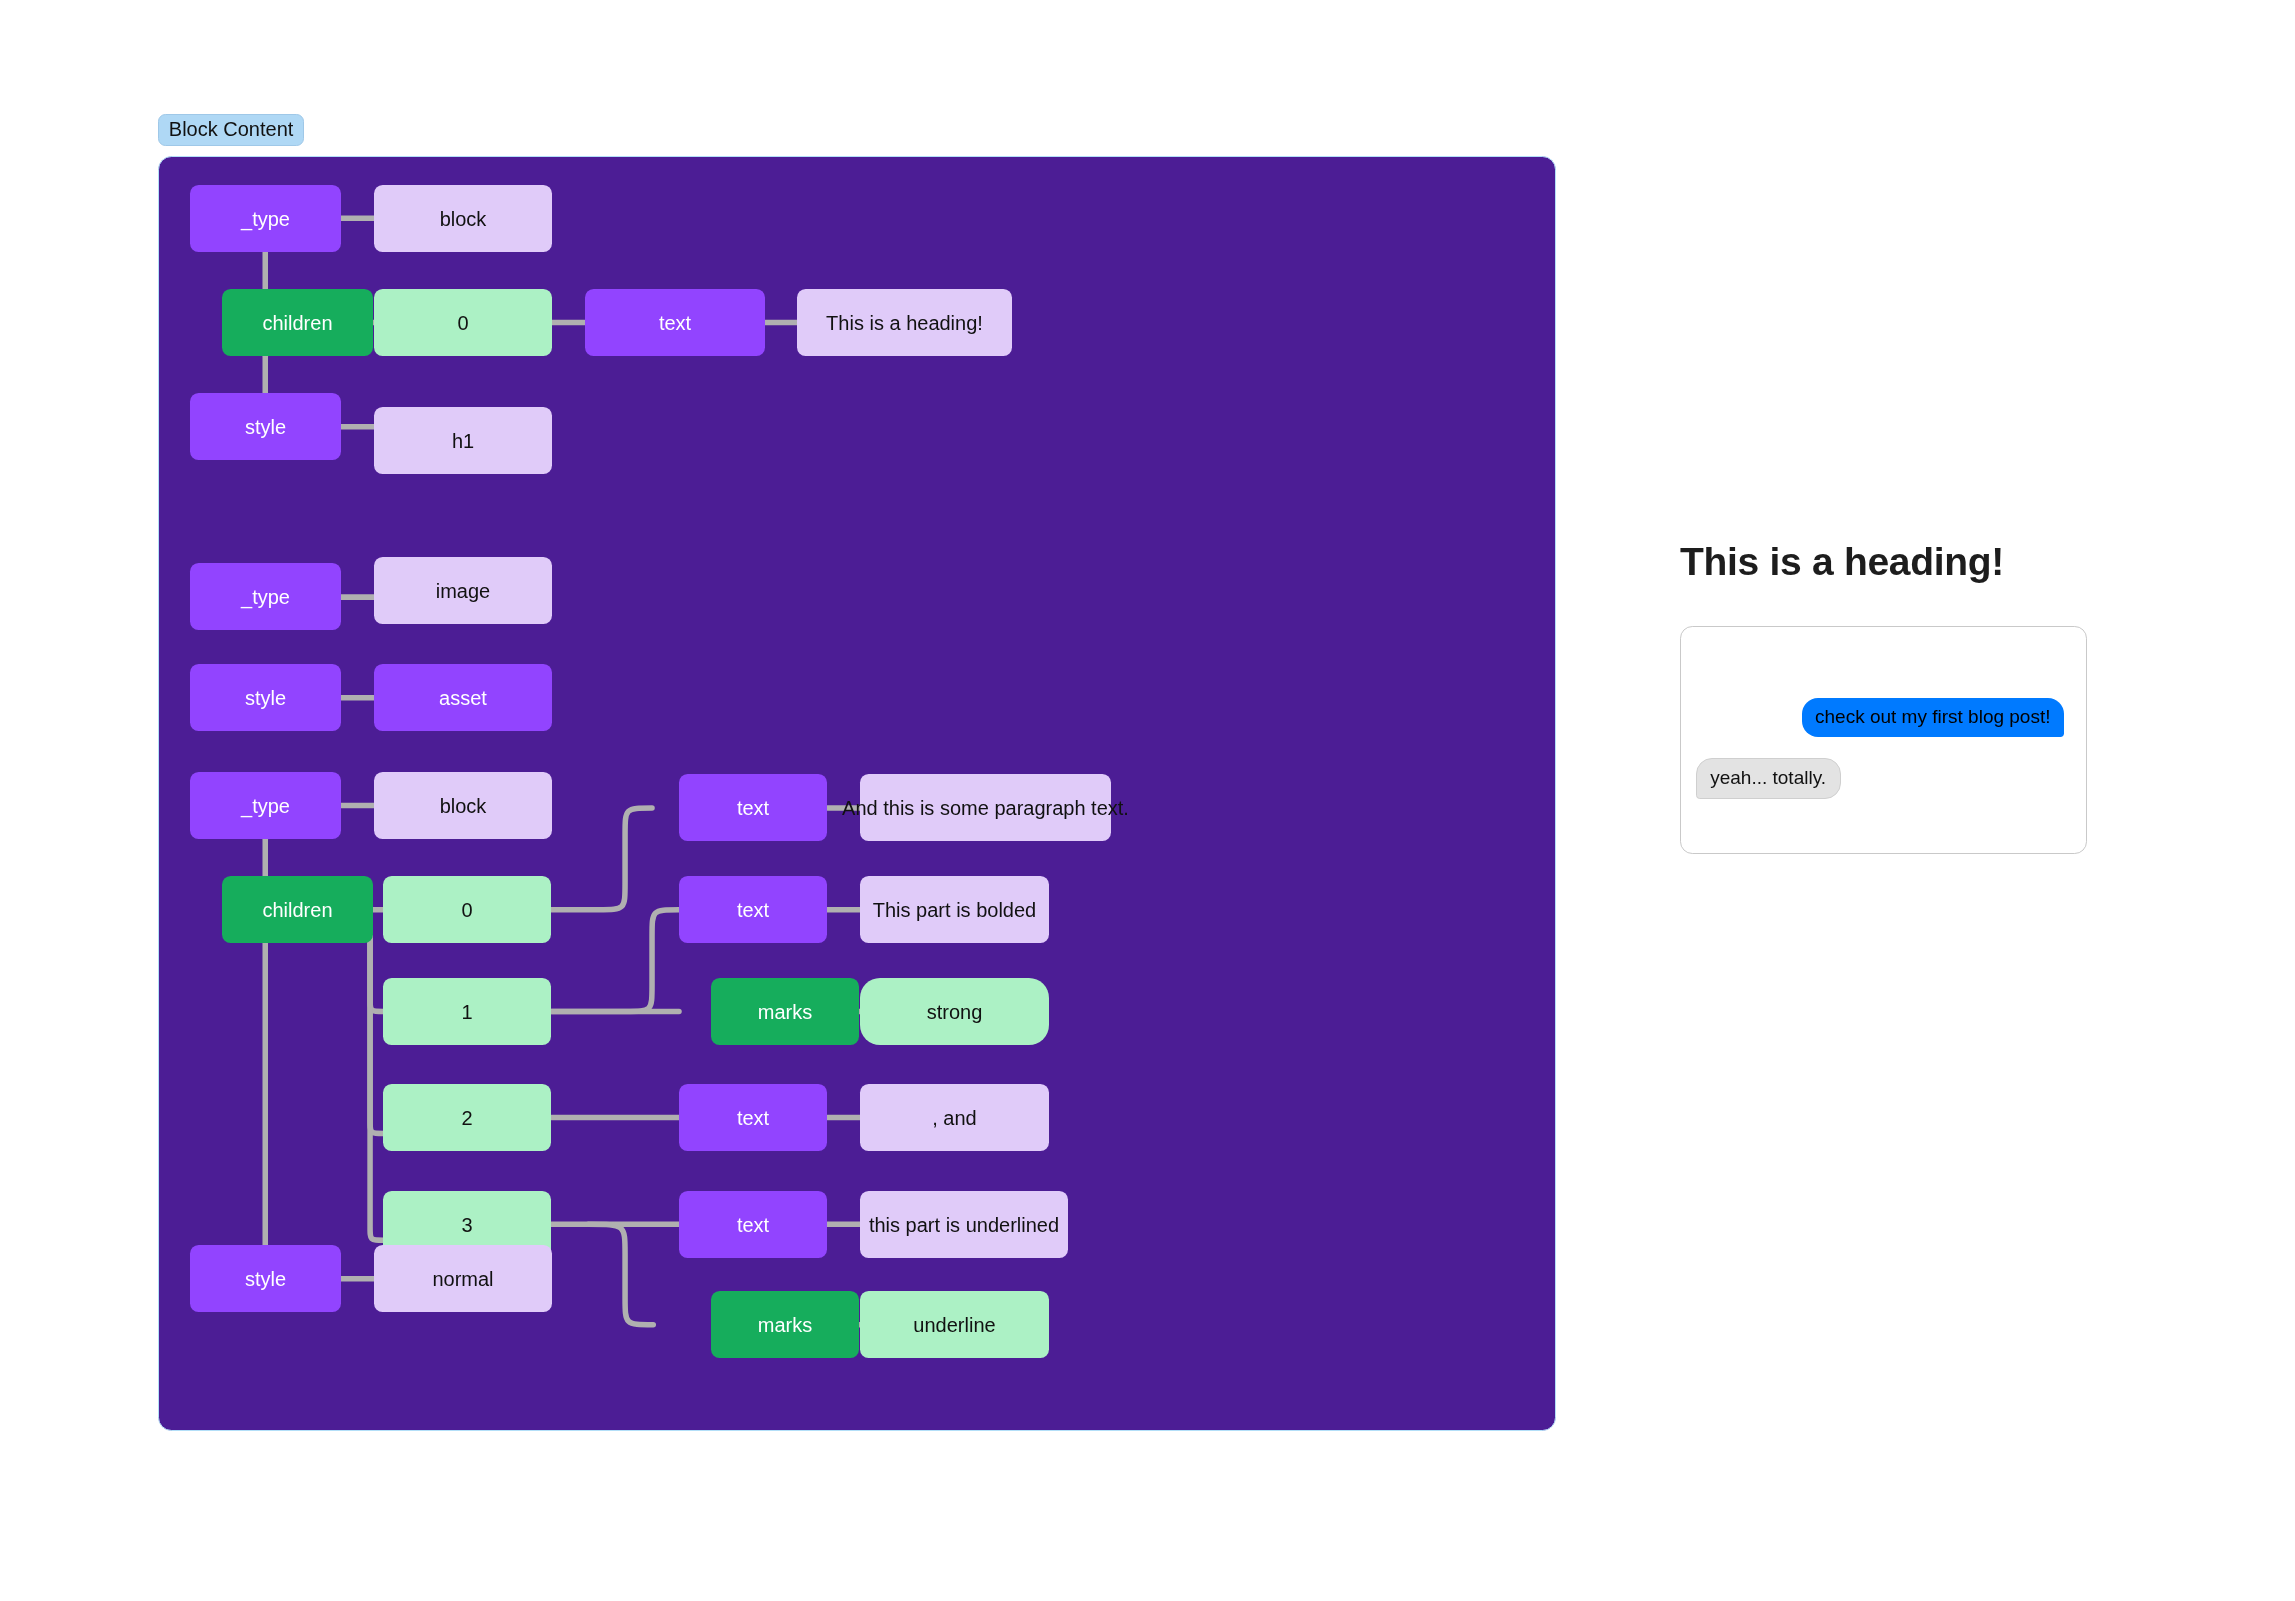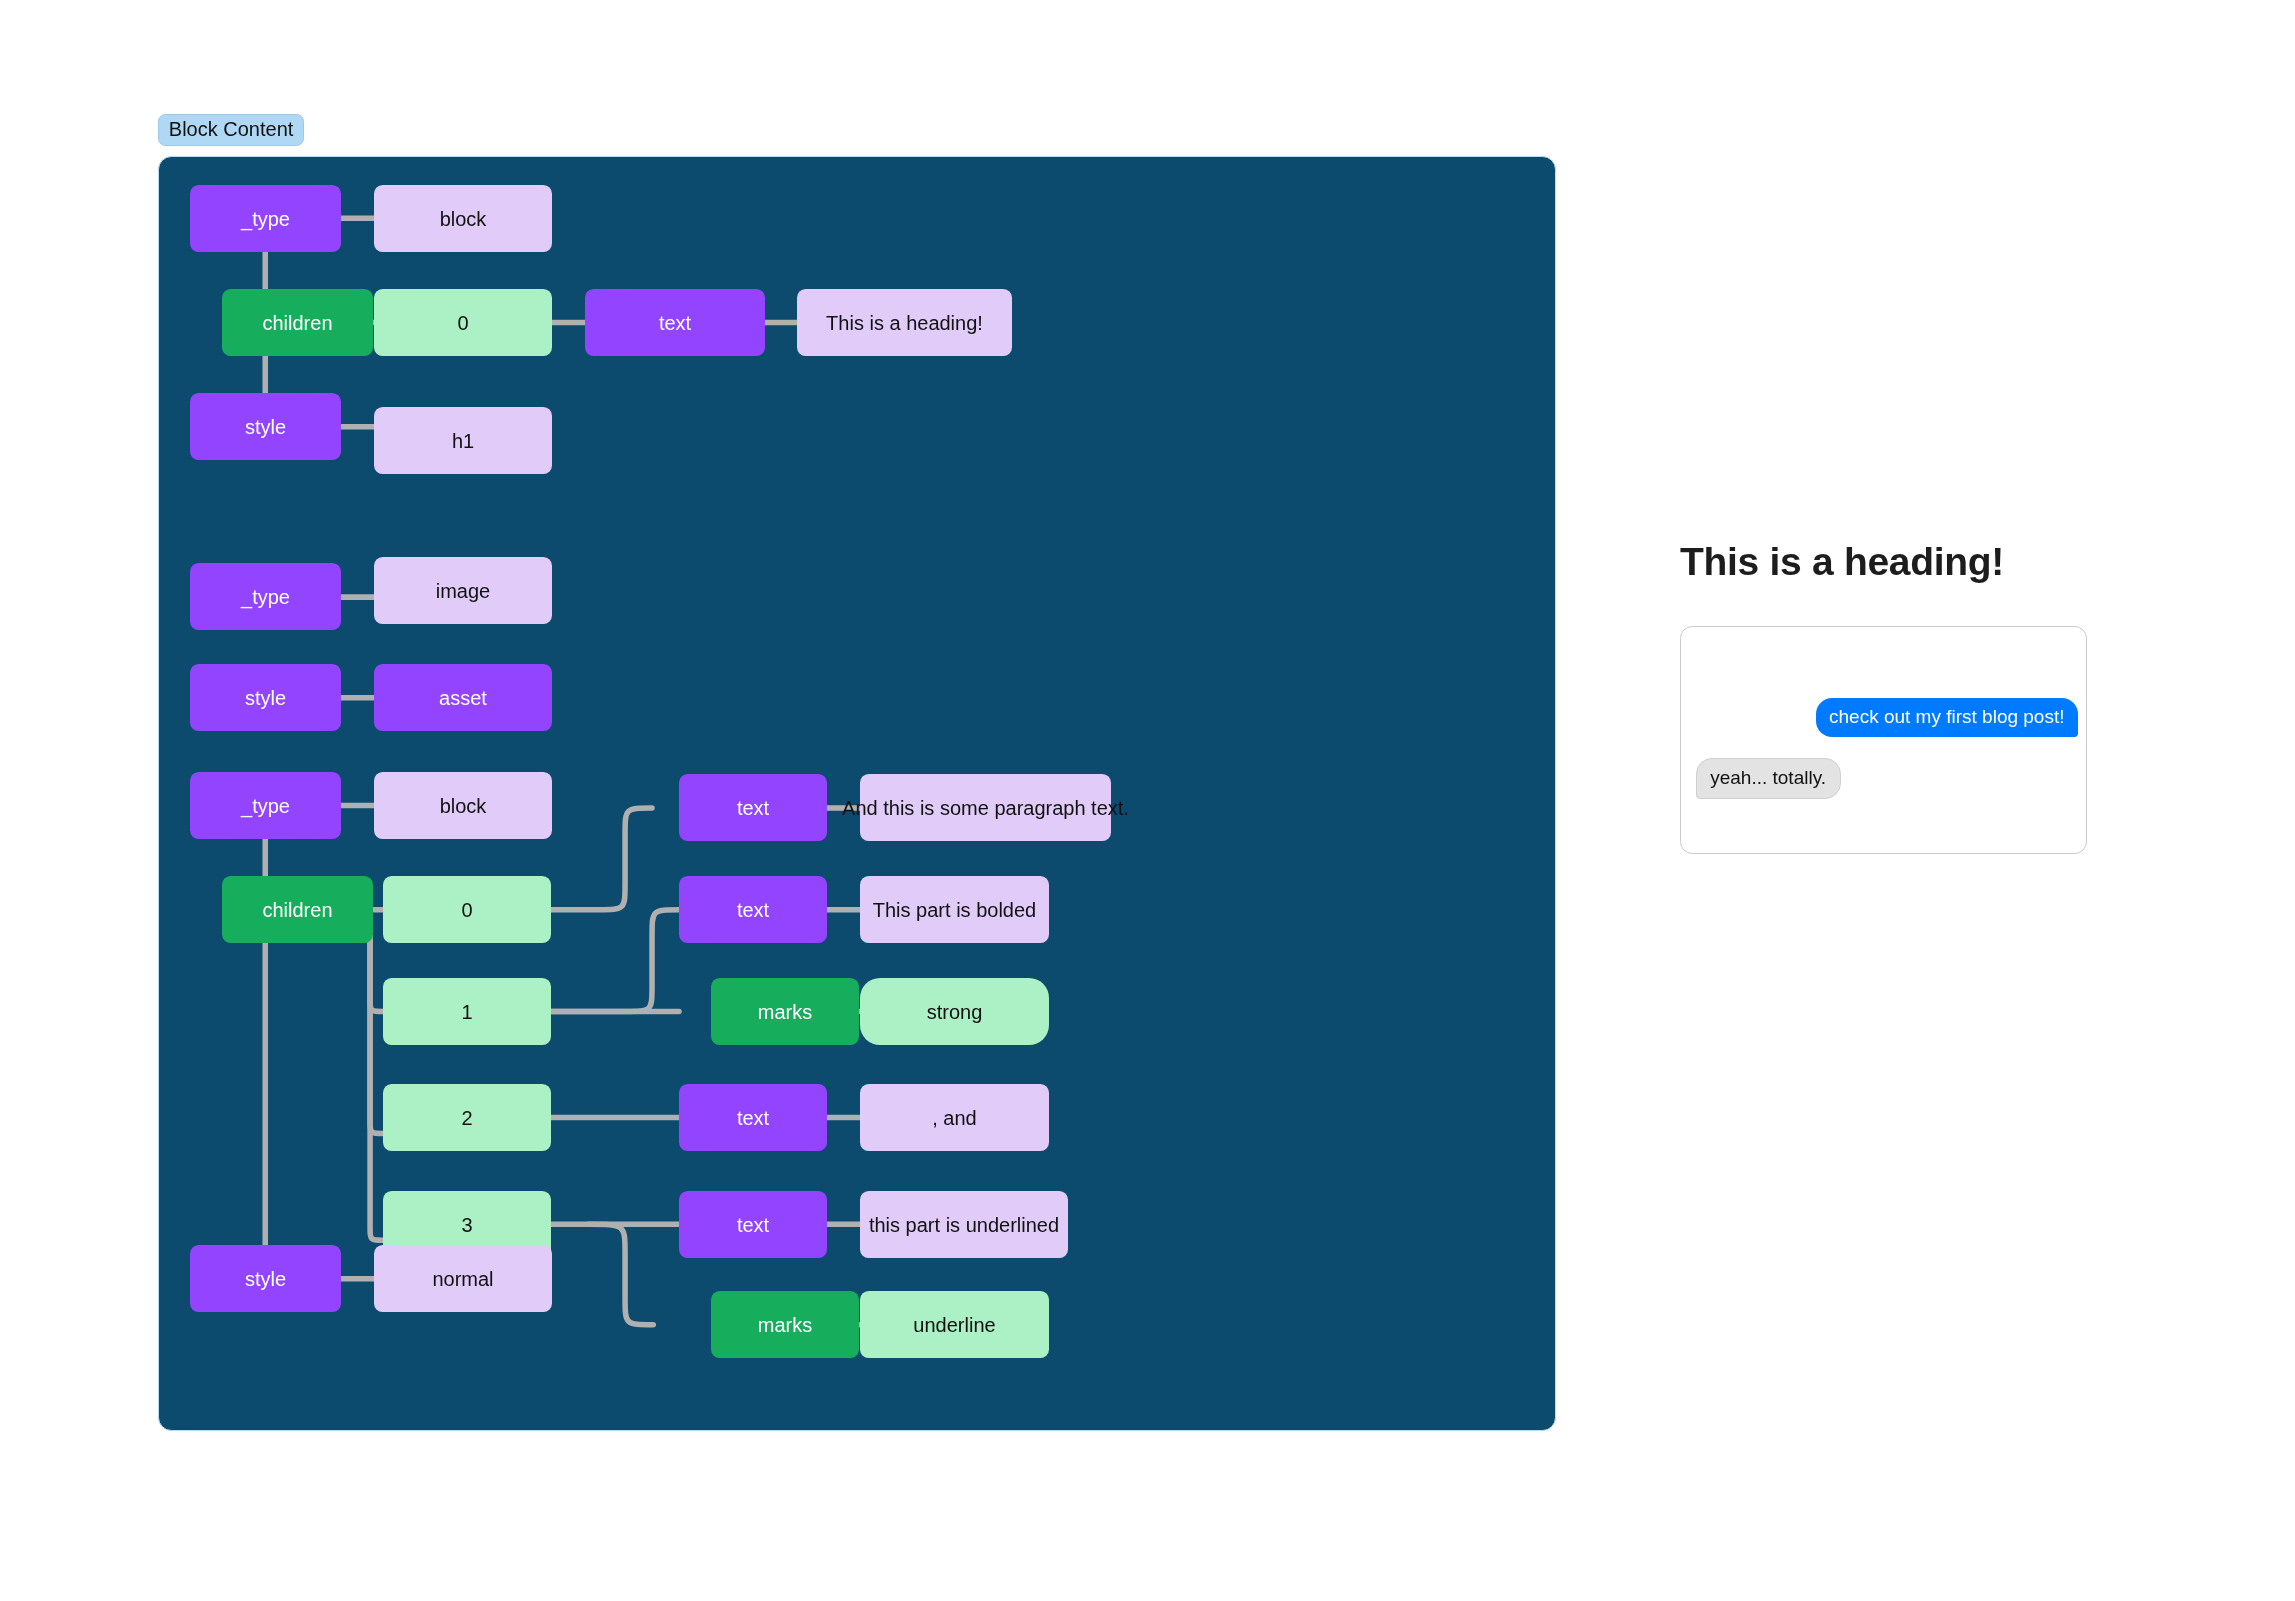--- a/index.html
+++ b/index.html
@@ -24,21 +24,21 @@
     line-height:1;
     color:#111111;
     margin-left:0px;
   }
 
   .panel {
     position:relative;
     margin-top:10.4px;
     width:1398px;
     height:1275px;
-    background:#0c4a6e;
+    background:#4c1d95;
     border:1.8px solid #B3DFF8;
     border-radius:13.5px;
     box-sizing:border-box;
   }
 
   #edge-layer { position:absolute; left:0; top:0; width:1398px; height:1275px; pointer-events:none; }
 
   .node {
     position:absolute;
     height:67px;
@@ -78,22 +78,22 @@
     position:relative;
   }
   .bubble {
     position:absolute;
     font-size:19px;
     line-height:1;
     padding:9.2px 13.5px 11px 13.5px;
     white-space:nowrap;
   }
   .bubble-out {
-    right:8px; top:71px;
-    background:#007AFF; color:#ffffff;
+    right:22px; top:71px;
+    background:#007AFF; color:#000000;
     border-radius:16px 16px 3.7px 16px;
   }
   .bubble-in {
     left:14.7px; top:131px;
     background:#E3E3E3; color:#111111;
     border:1.2px solid #CFCFCF;
     border-radius:16px 16px 16px 3.7px;
   }
 
   #preview-paragraph {

